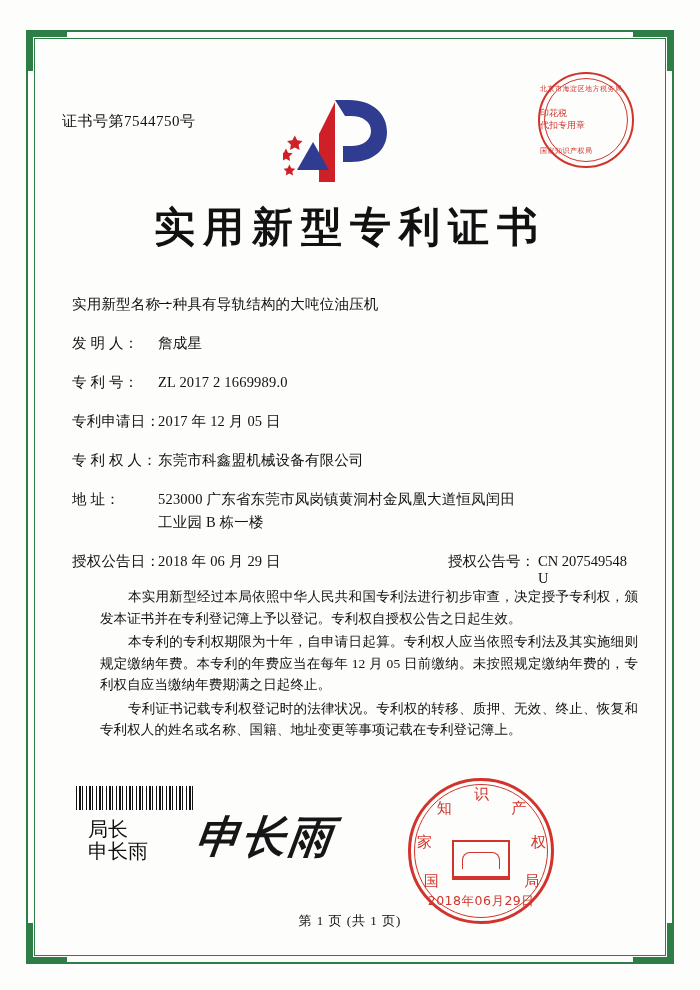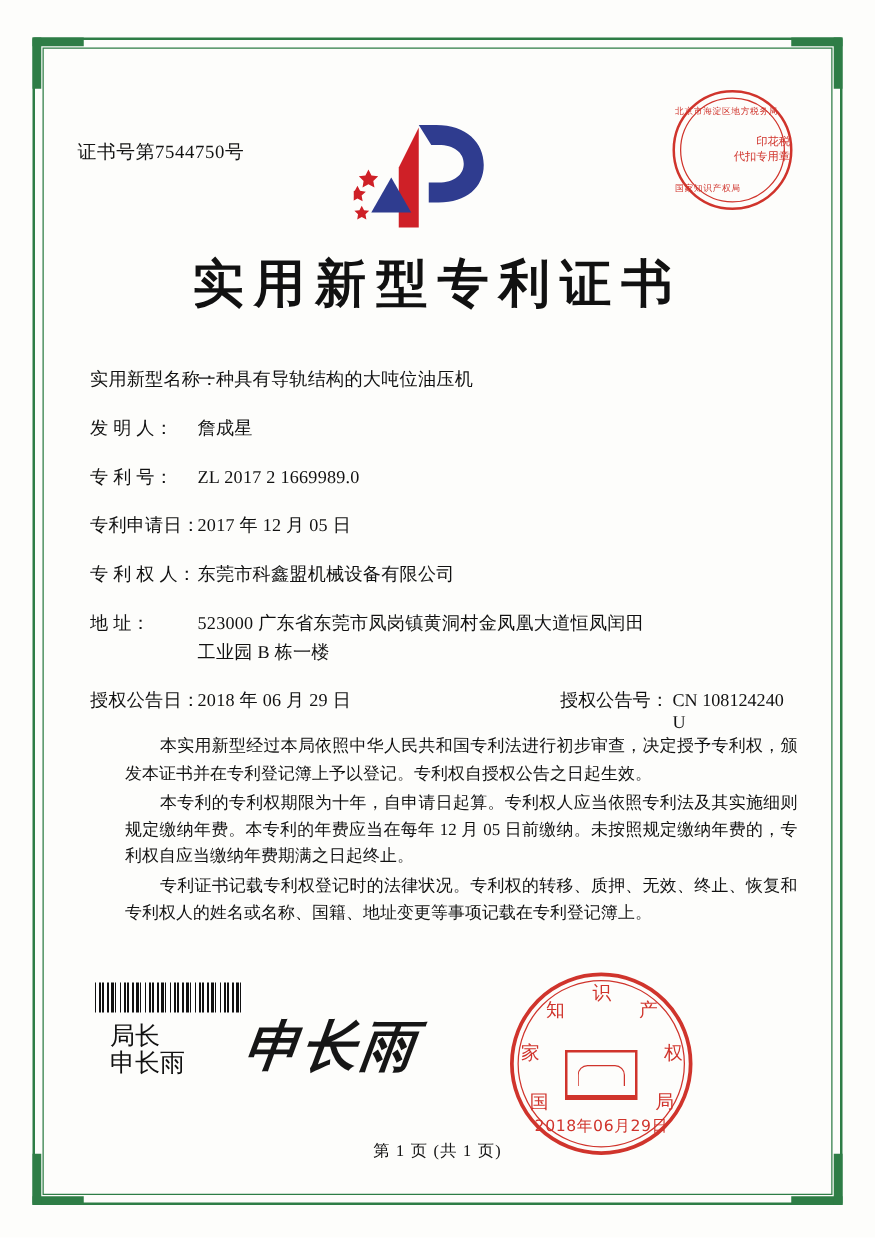--- a/index.html
+++ b/index.html
@@ -106,21 +106,21 @@
     font-size: 7px;
     letter-spacing: 0.5px;
     font-family: "DejaVu Sans", sans-serif;
   }
   .seal-top .arc-top { top: 10px; }
   .seal-top .arc-bottom { bottom: 10px; }
   .seal-top .center-text {
     position: absolute;
     left: 0; right: 0;
     top: 33px;
-    text-align: right;
+    text-align: left;
     font-size: 9px;
     line-height: 12px;
     font-family: Liberation Sans, sans-serif;
   }
 
   
   .fields {
     position: absolute;
     left: 72px;
     right: 62px;
@@ -340,21 +340,21 @@
       <div class="field-label">地 址：</div>
       <div class="field-value">
         <span>523000 广东省东莞市凤岗镇黄洞村金凤凰大道恒凤闰田</span>
         <span class="line2">工业园 B 栋一楼</span>
       </div>
     </div>
     <div class="field-row dual">
       <div class="field-label">授权公告日：</div>
       <div class="field-value">2018 年 06 月 29 日</div>
       <div class="field-label2">授权公告号：</div>
-      <div class="field-value2">CN 108124240 U</div>
+      <div class="field-value2">CN 207549548 U</div>
     </div>
   </div>
 
   <div class="body-text">
     <p>本实用新型经过本局依照中华人民共和国专利法进行初步审查，决定授予专利权，颁发本证书并在专利登记簿上予以登记。专利权自授权公告之日起生效。</p>
     <p>本专利的专利权期限为十年，自申请日起算。专利权人应当依照专利法及其实施细则规定缴纳年费。本专利的年费应当在每年 12 月 05 日前缴纳。未按照规定缴纳年费的，专利权自应当缴纳年费期满之日起终止。</p>
     <p>专利证书记载专利权登记时的法律状况。专利权的转移、质押、无效、终止、恢复和专利权人的姓名或名称、国籍、地址变更等事项记载在专利登记簿上。</p>
   </div>
 
   <div class="barcode"></div>

